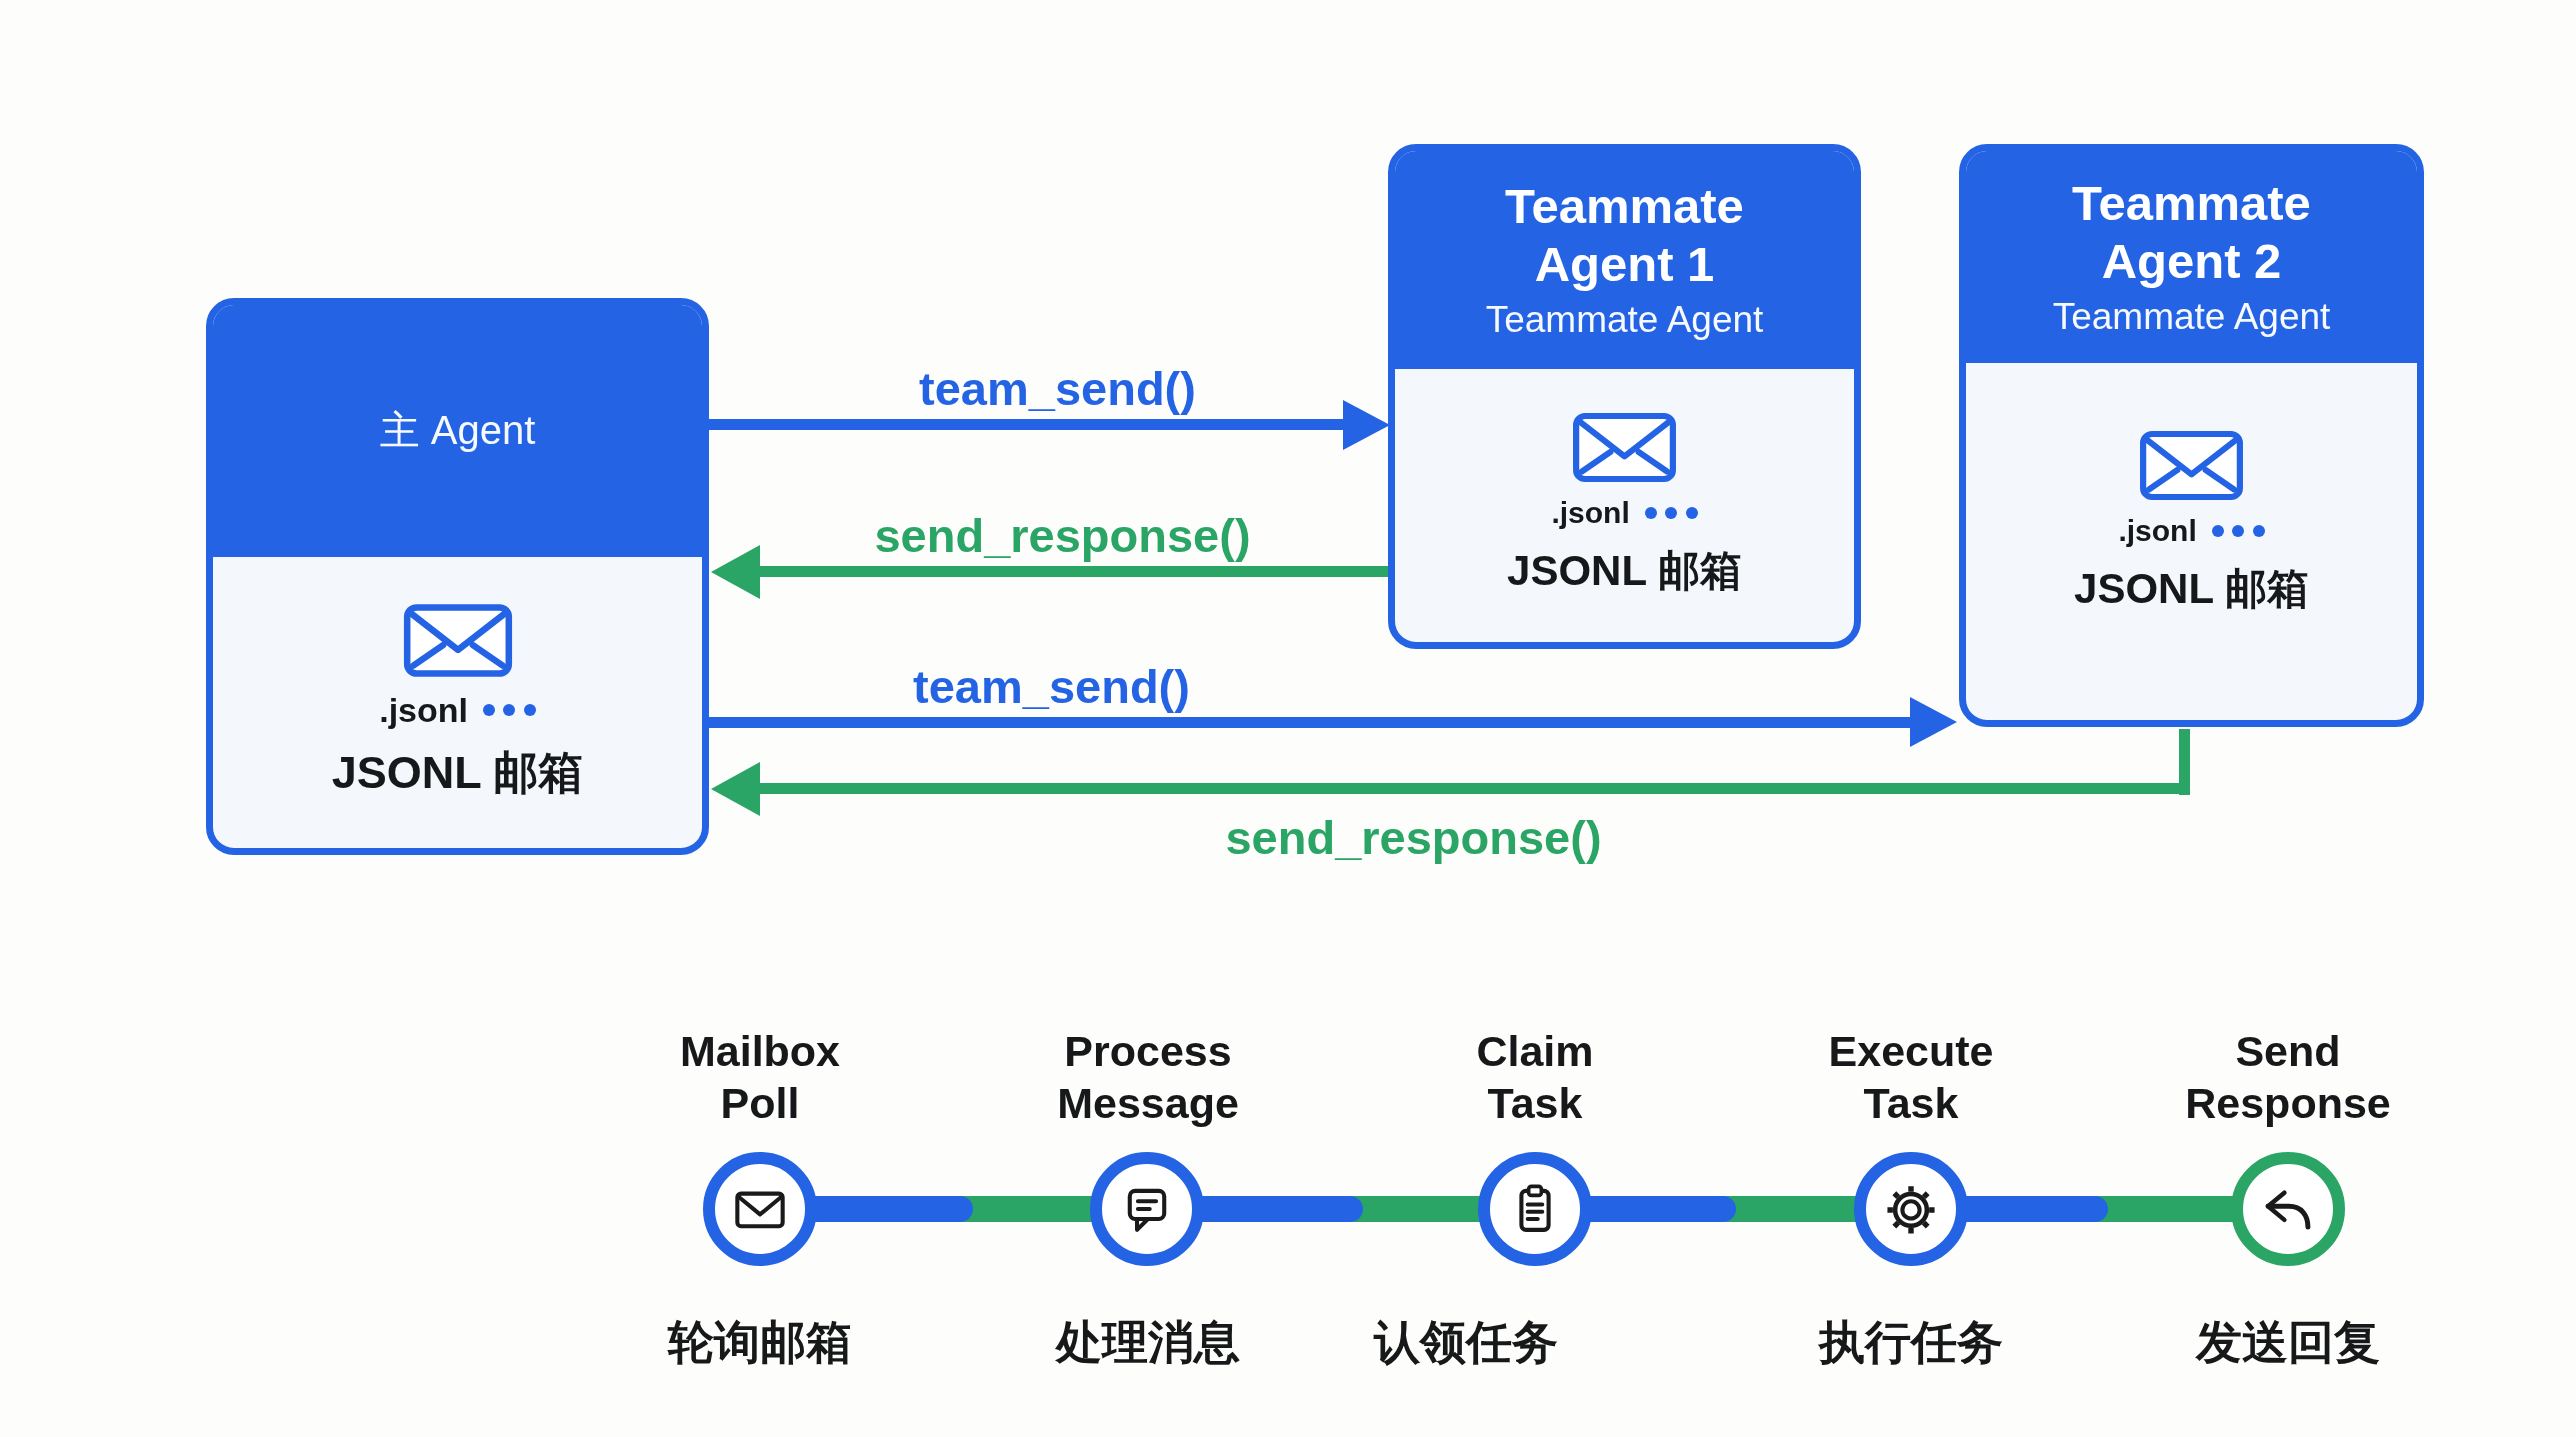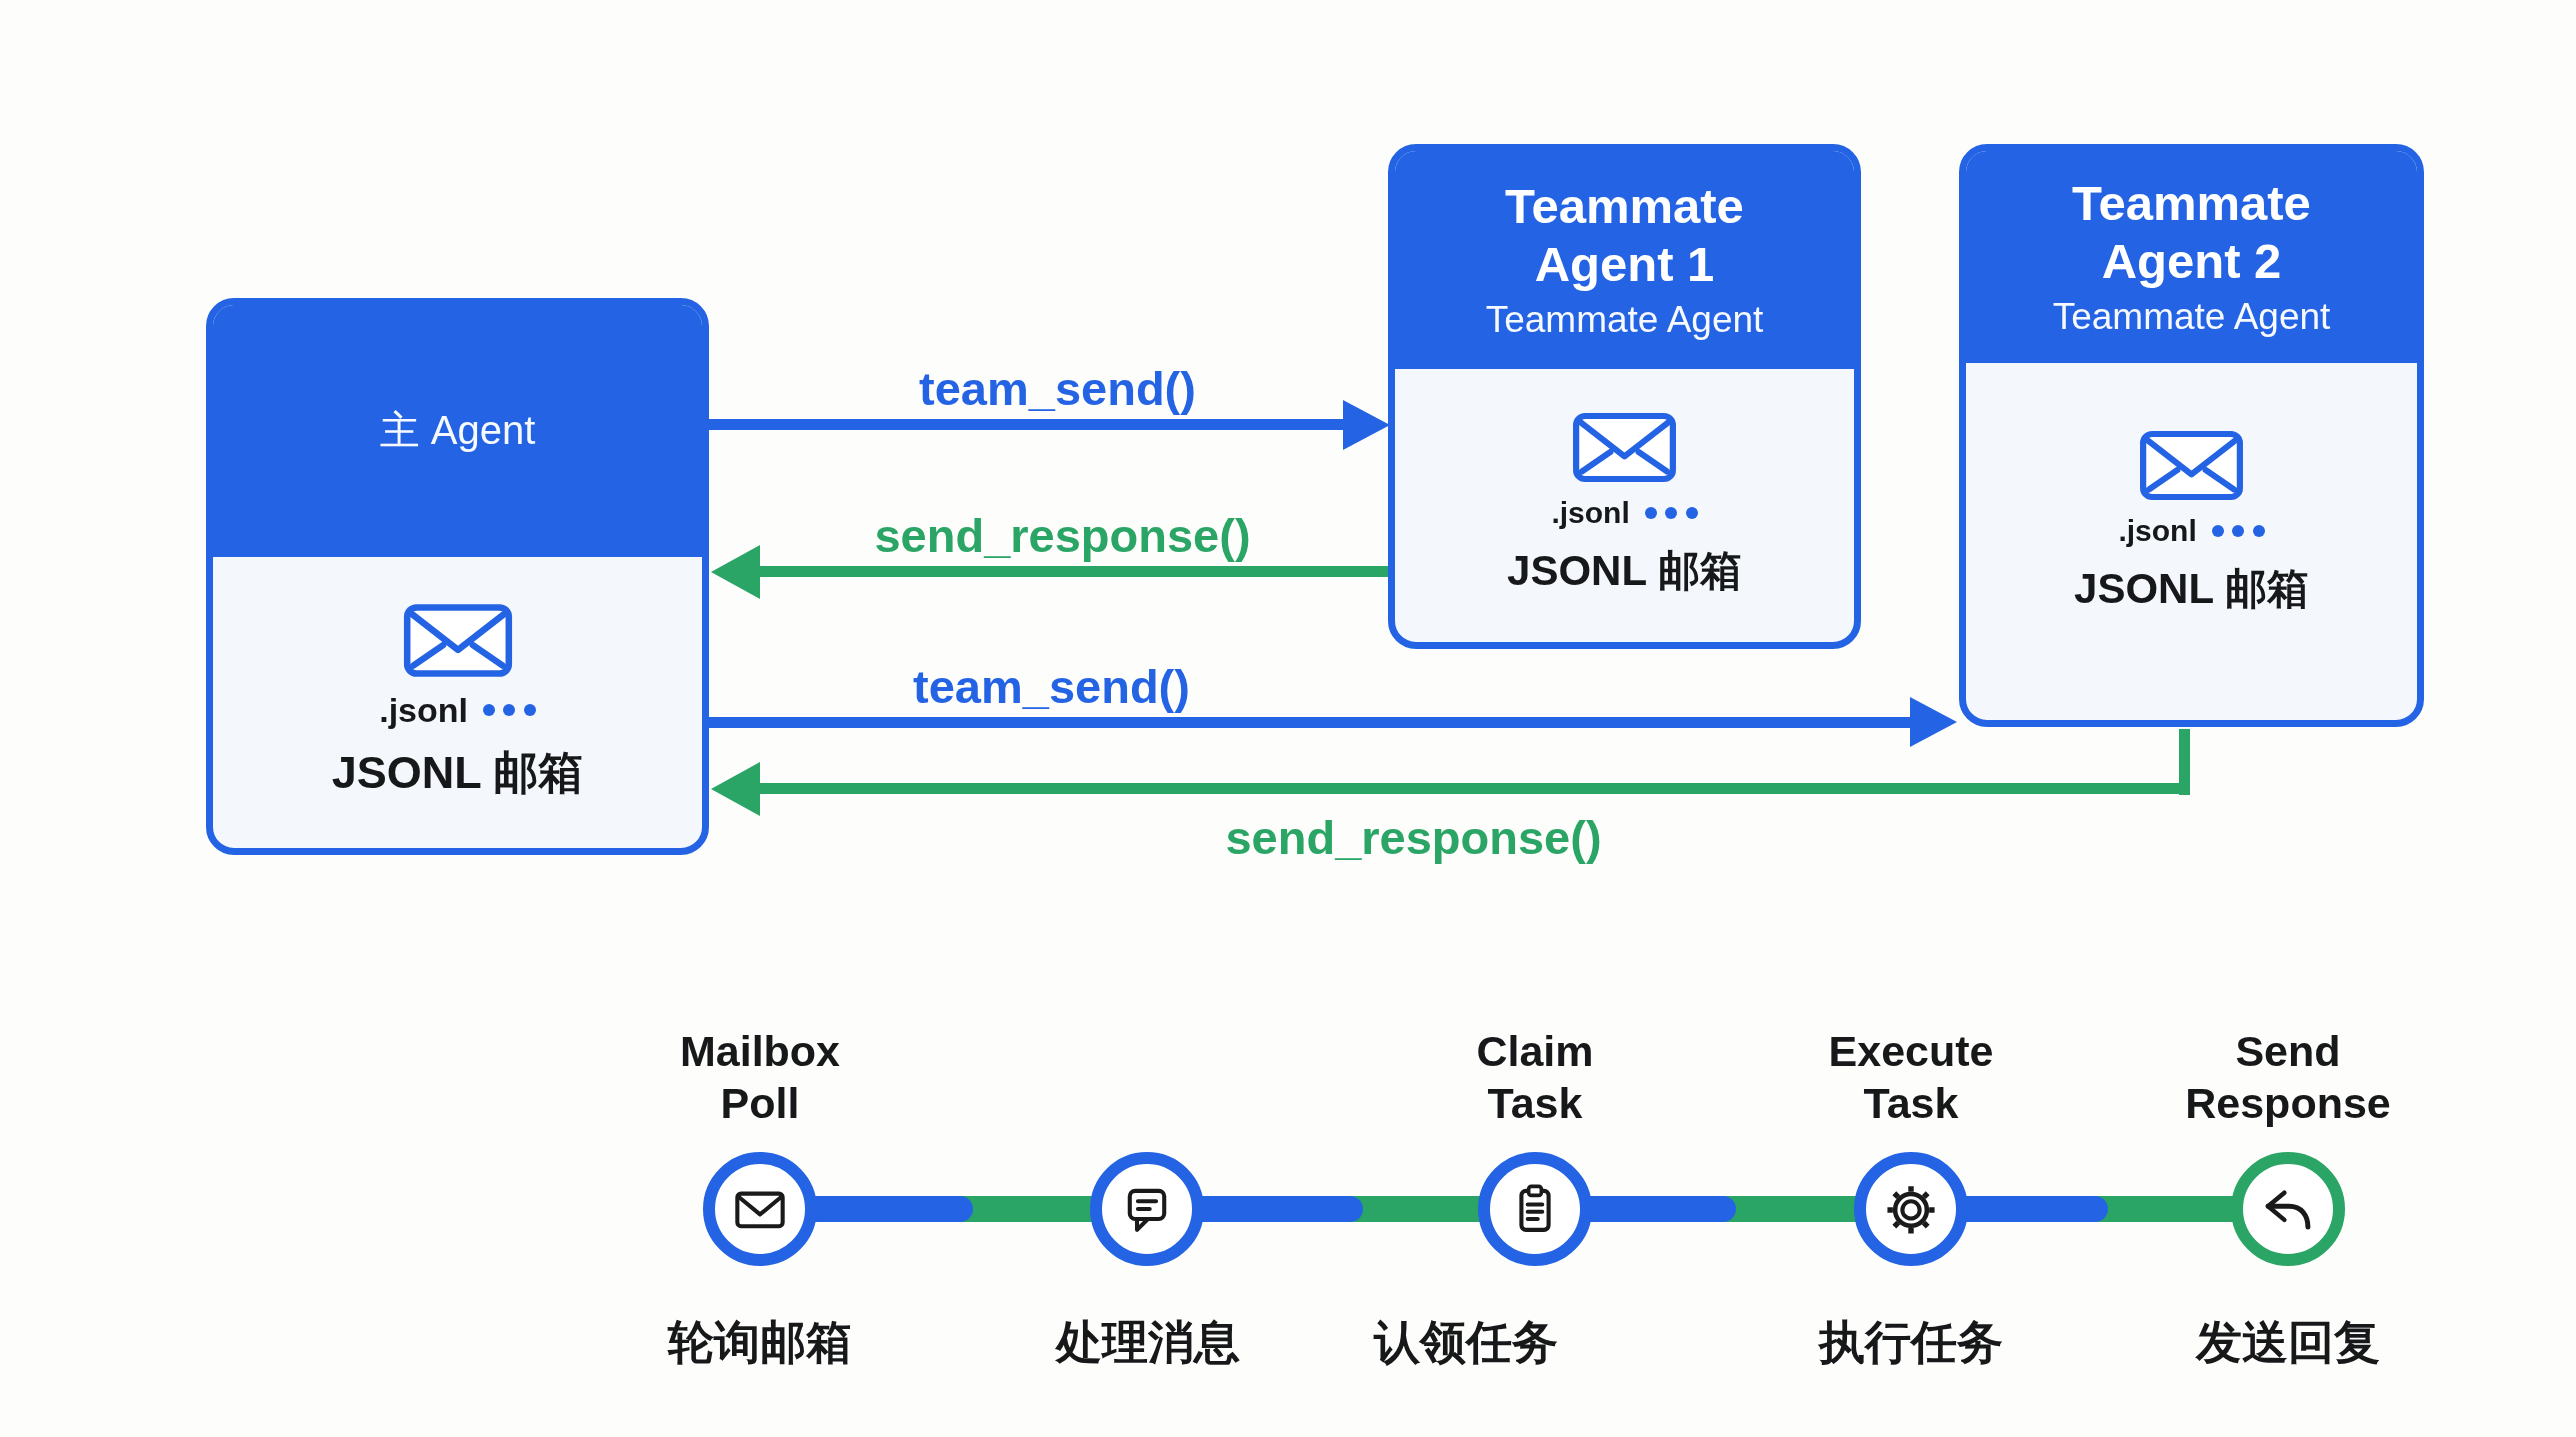--- a/index.html
+++ b/index.html
@@ -202,20 +202,22 @@
   </div>
   <div class="step-circle" style="left:703px;top:1152px;">
     <svg class="icon-svg" width="58" height="58" viewBox="0 0 64 64">
       <rect x="7" y="15" width="50" height="36" rx="4" fill="none" stroke="#1a1a1a" stroke-width="4.5" stroke-linejoin="round"></rect>
       <path d="M9 19 L32 38 L55 19" fill="none" stroke="#1a1a1a" stroke-width="4.5" stroke-linecap="round" stroke-linejoin="round"></path>
     </svg>
   </div>
   <div class="step-zh" style="left:554px;top:1312px;">轮询邮箱</div>
 
   <div class="step-title" style="left:942px;top:1025px;">
+    <div>Process</div>
+    <div>Message</div>
   </div>
   <div class="step-circle" style="left:1090px;top:1152px;">
     <svg class="icon-svg" width="58" height="58" viewBox="0 0 64 64">
       <rect x="13" y="12" width="38" height="31" rx="6" fill="none" stroke="#1a1a1a" stroke-width="4.5" stroke-linejoin="round"></rect>
       <path d="M21 43 L21 55 L33 43" fill="none" stroke="#1a1a1a" stroke-width="4.5" stroke-linejoin="round"></path>
       <path d="M22 23.5 L42 23.5 M22 32 L35 32" fill="none" stroke="#1a1a1a" stroke-width="4.5" stroke-linecap="round"></path>
     </svg>
   </div>
   <div class="step-zh" style="left:942px;top:1312px;">处理消息</div>
 

